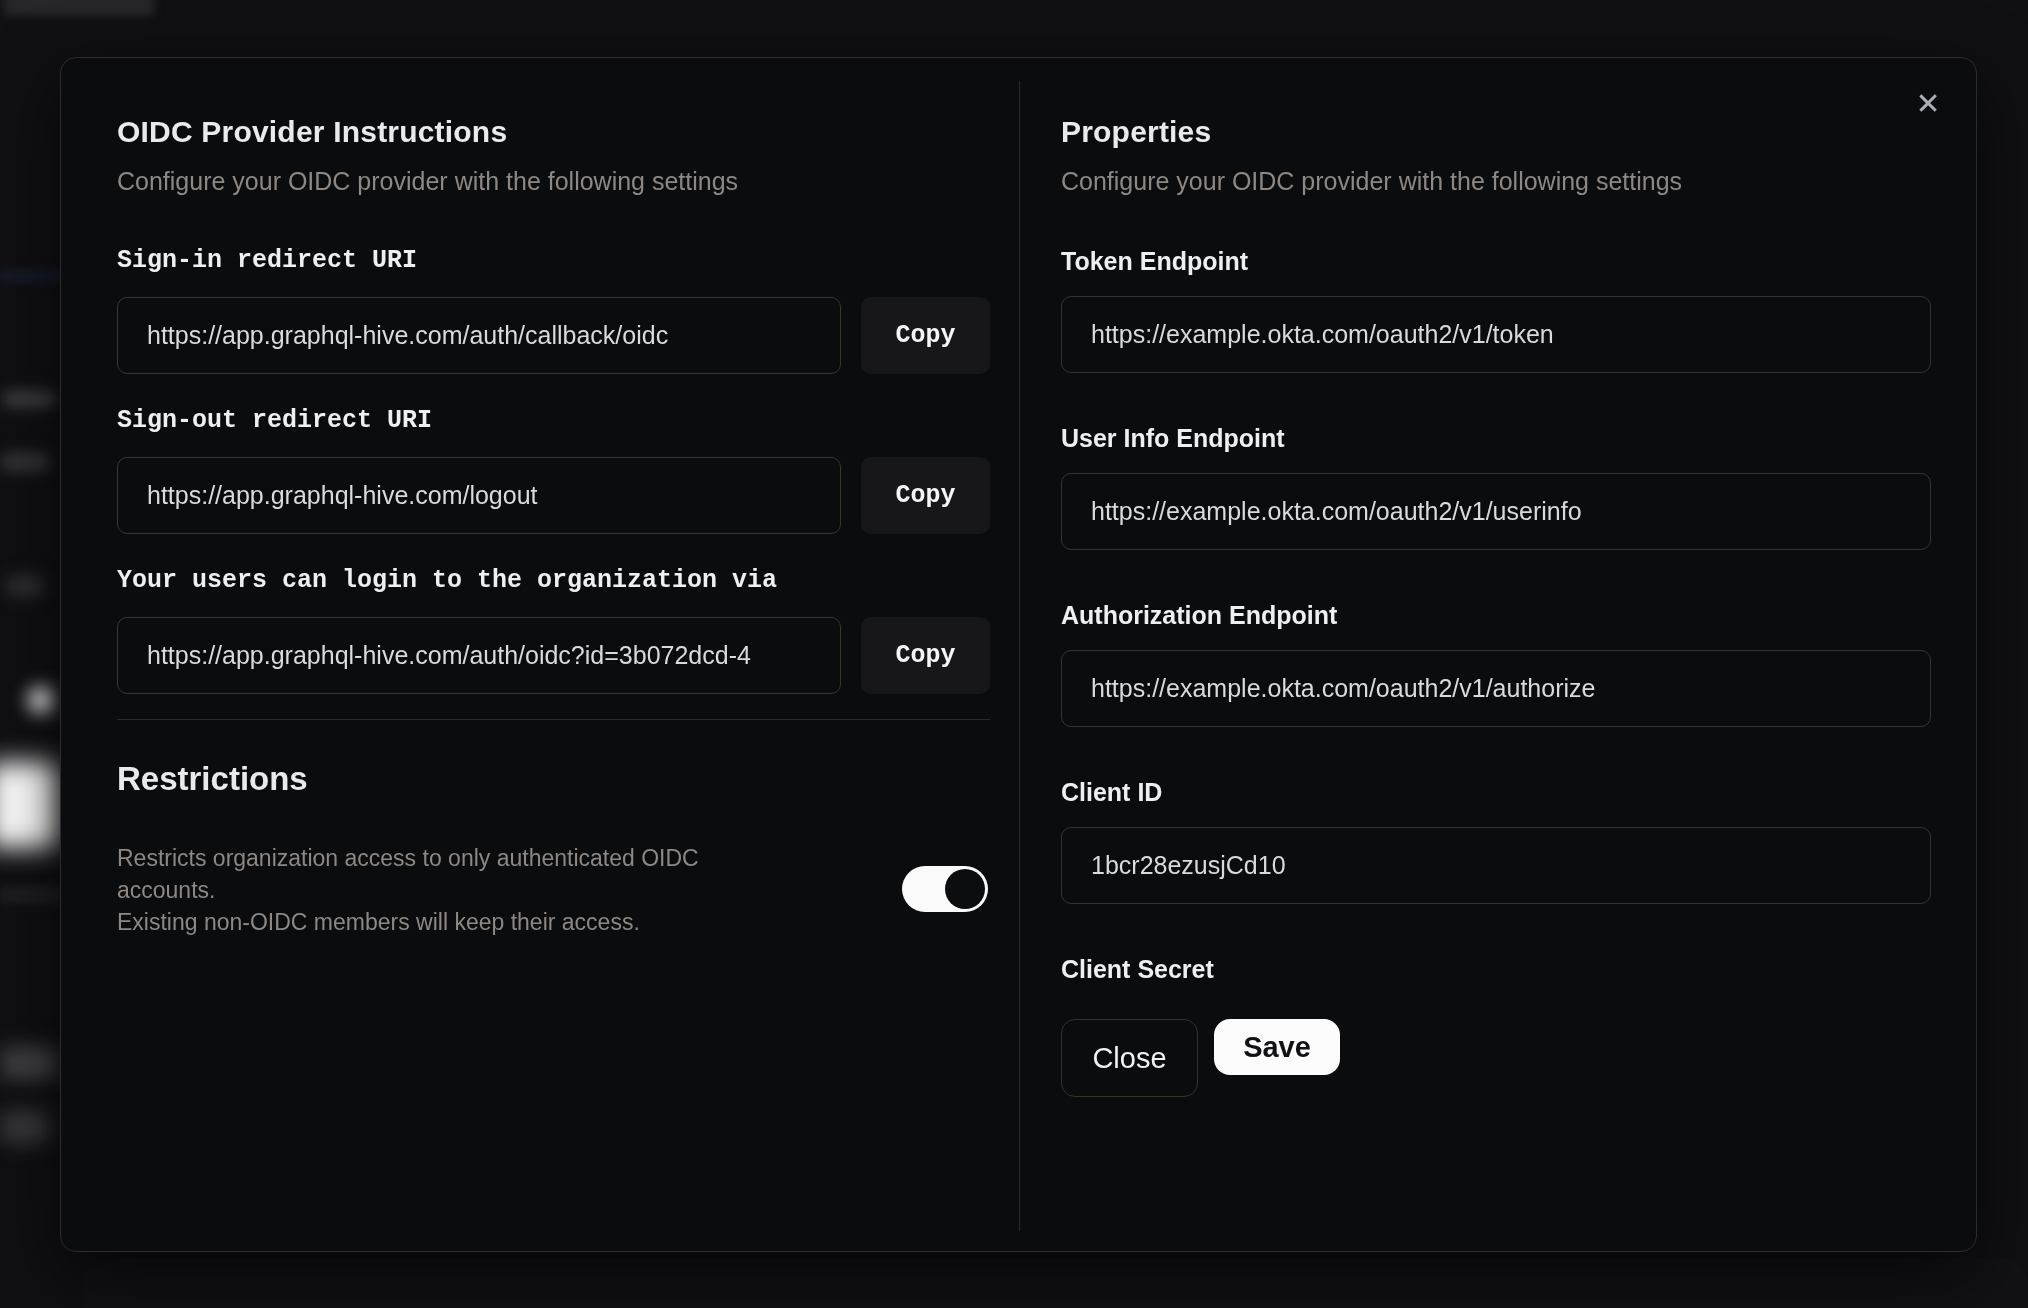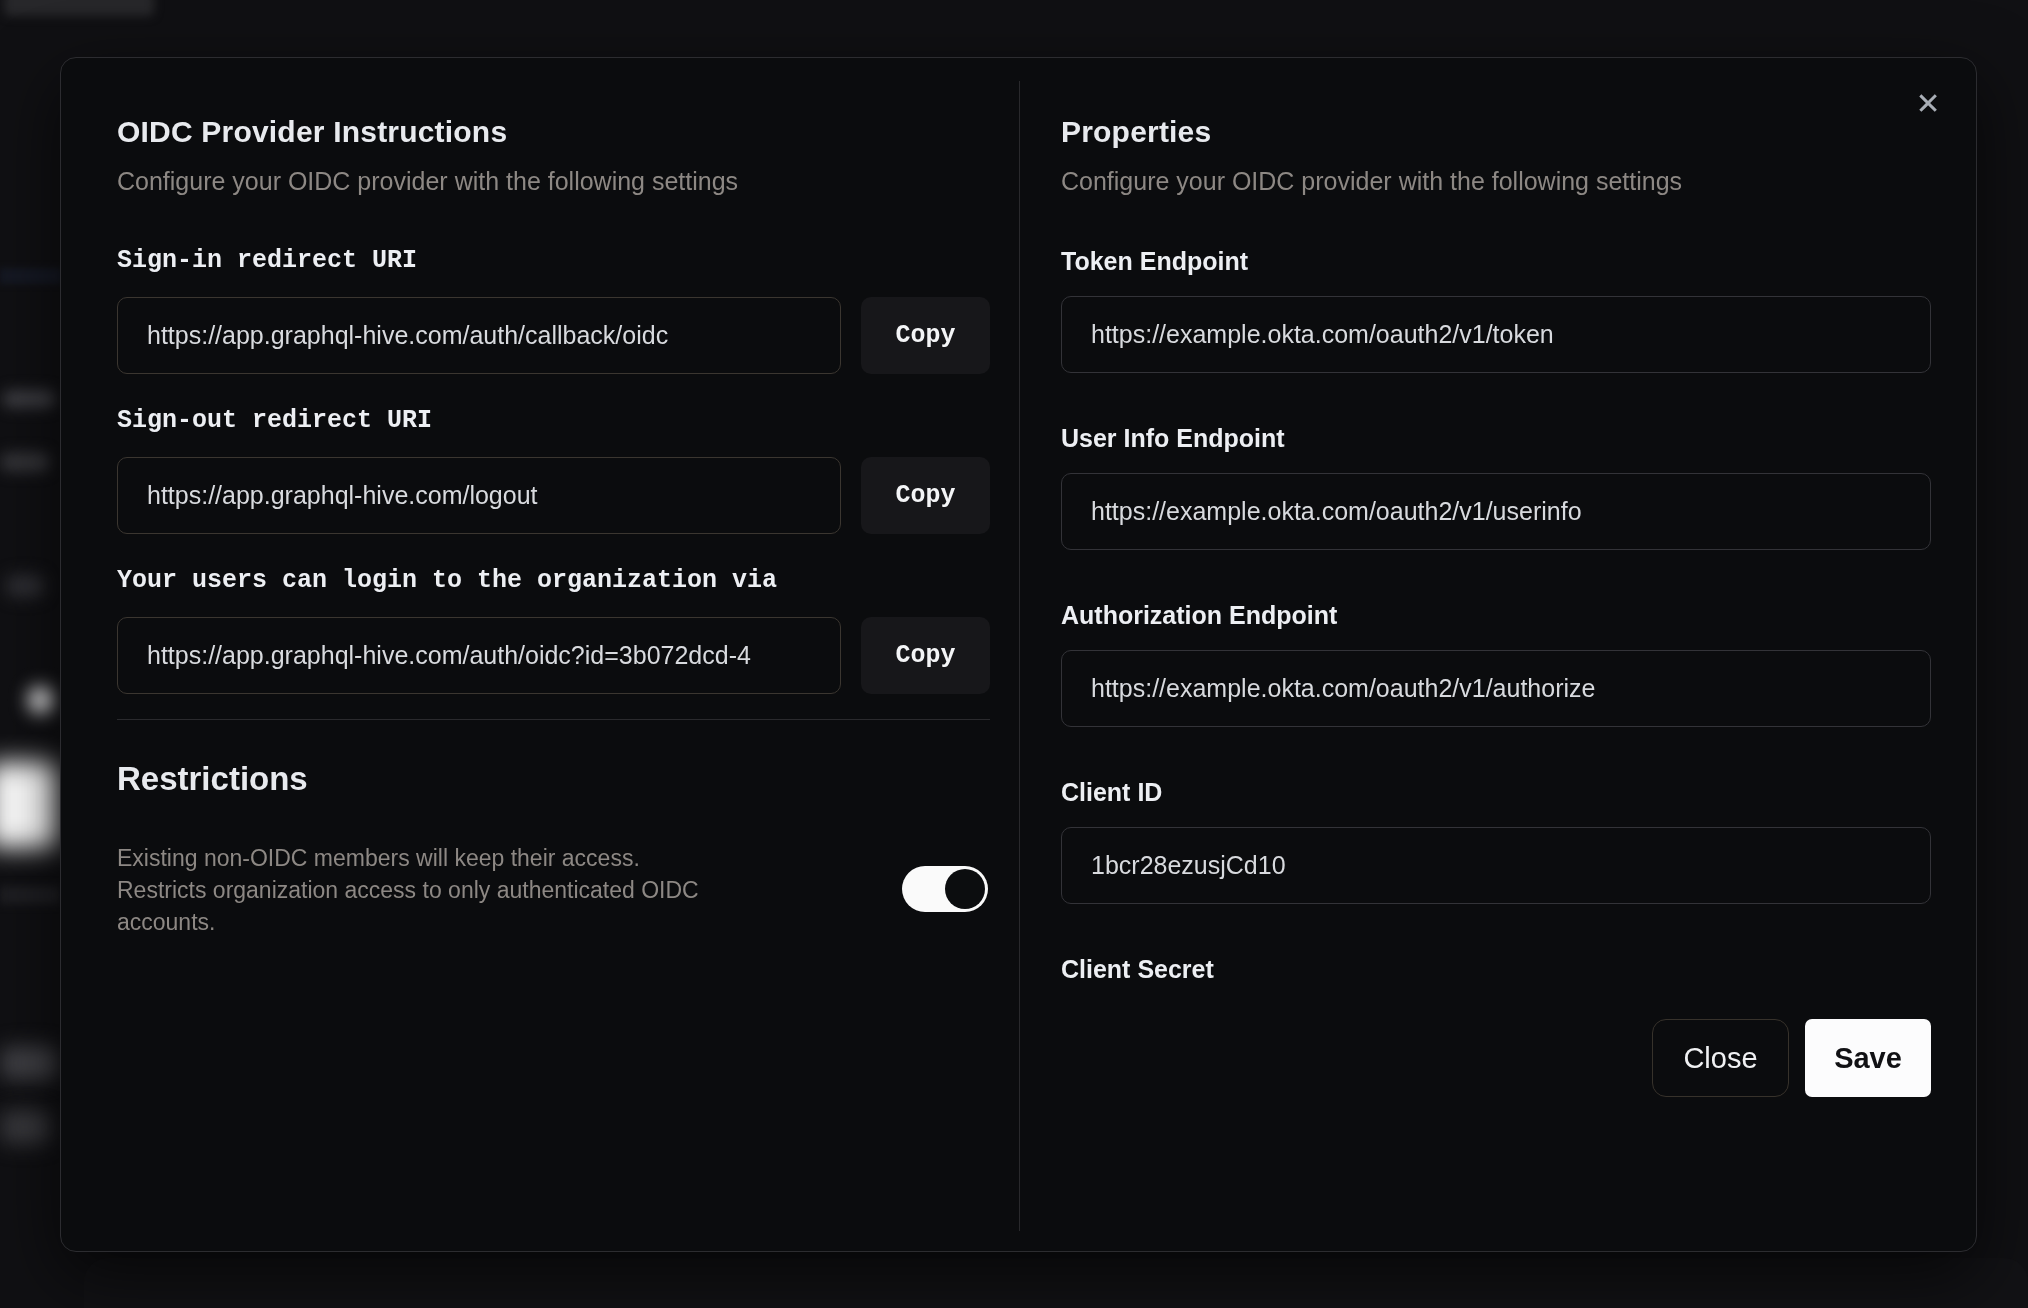--- a/index.html
+++ b/index.html
@@ -89,28 +89,28 @@
   .restriction-label{font-size:25px;line-height:32px;font-weight:600;color:var(--label);}
   .restriction-desc{margin-top:6px;font-size:23px;line-height:32px;color:var(--subtitle);max-width:660px;}
   .toggle{
     position:absolute;right:2px;top:24px;width:86px;height:46px;border-radius:23px;
     background:var(--toggle-on);border:none;cursor:pointer;padding:0;
   }
   .toggle .knob{
     position:absolute;right:3px;top:3px;width:40px;height:40px;border-radius:50%;
     background:var(--toggle-knob);
   }
-  .actions{display:flex;justify-content:flex-end;gap:16px;margin-top:35px;}
+  .actions{display:flex;gap:16px;margin-top:35px;}
   .btn-close{
     width:137px;height:78px;border-radius:14px;background:transparent;
     border:1px solid var(--close-border);color:#f0f1f3;font-size:29px;font-weight:500;cursor:pointer;
     font-family:"Liberation Sans", sans-serif;
   }
   .btn-save{
-    width:126px;height:78px;border-radius:7px;background:var(--save-bg);
+    width:126px;height:56px;border-radius:16px;background:var(--save-bg);
     border:none;color:var(--save-text);font-size:29px;font-weight:600;cursor:pointer;
     font-family:"Liberation Sans", sans-serif;
   }
 </style>
 </head>
 <body>
 
 <div class="frag frag-toppill"></div>
 <div class="frag frag-headerband"></div>
 <div class="frag frag-b1"></div>
@@ -148,22 +148,22 @@
       <input class="text-input" type="text" readonly="" value="https://app.graphql-hive.com/auth/oidc?id=3b072dcd-4" style="">
       <button class="copy-btn">Copy</button>
     </div>
 
     <hr class="hdivider">
 
     <h3 class="restrictions-title">Restrictions</h3>
 
     <div class="restriction-row">
       <div class="restriction-desc">
+        <div>Restricts organization access to only authenticated OIDC accounts.</div>
         <div>Existing non-OIDC members will keep their access.</div>
-        <div>Restricts organization access to only authenticated OIDC accounts.</div>
       </div>
       <button class="toggle" role="switch" aria-checked="true">
         <span class="knob"></span>
       </button>
     </div>
   </div>
 
   <div class="col col-right">
     <h2>Properties</h2>
     <div class="subtitle">Configure your OIDC provider with the following settings</div>

